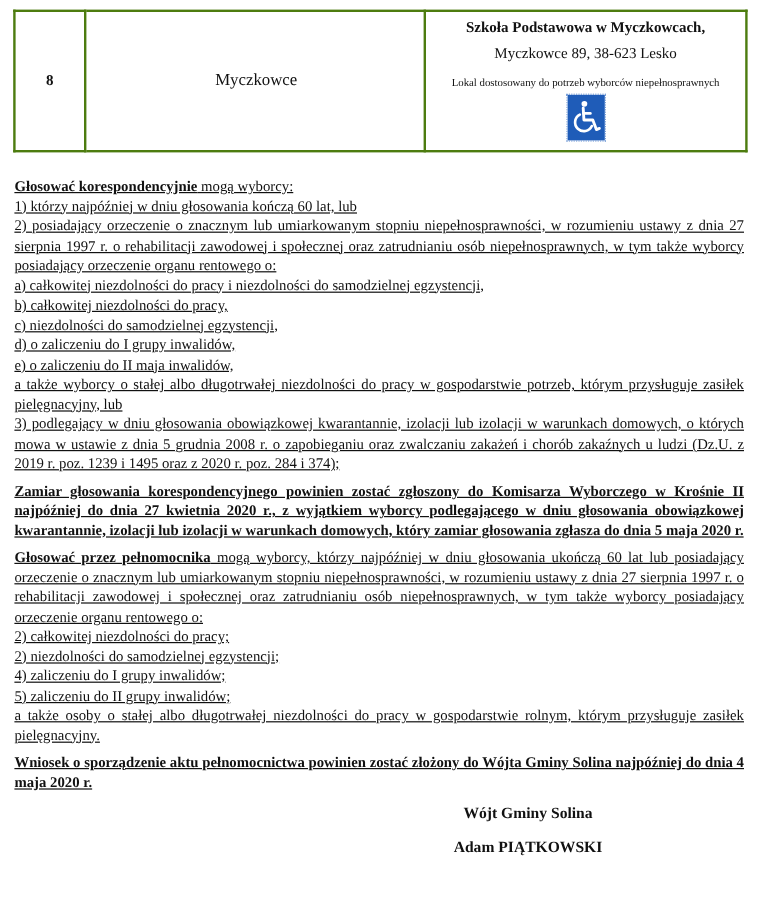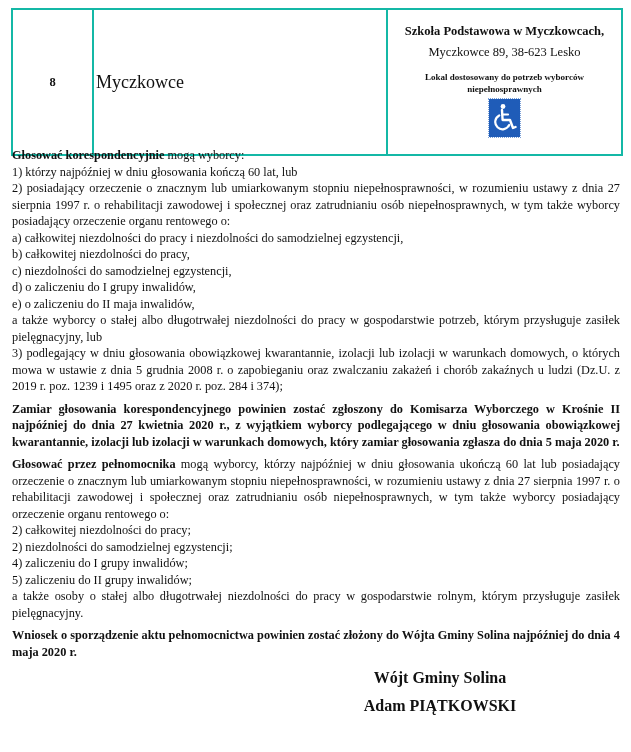--- a/index.html
+++ b/index.html
@@ -22,54 +22,53 @@
       width: 612px;
       height: 119px;
     }
     table.station {
       border-collapse: collapse;
       width: 100%;
       height: 100%;
       table-layout: fixed;
     }
     table.station td {
-      border: 2px solid #14b8a6;
-      padding: 11px;
+      border: 2px solid #4d7c0f;
+      padding: 0;
       vertical-align: middle;
     }
     td.col-num {
       width: 57px;
       text-align: center;
       font-weight: bold;
       font-size: 12.5px;
     }
     td.col-place {
       width: 279px;
-      text-align: left;
-      font-size: 18px;
+      text-align: center;
+      font-size: 14px;
       padding-left: 2px !important;
     }
     td.col-addr {
       text-align: center;
       font-size: 12.5px;
     }
     .addr-line1 {
       font-weight: bold;
       margin-top: 0px;
       line-height: 20px;
     }
     .addr-line2 {
       font-weight: normal;
       line-height: 22px;
     }
     .addr-note {
       font-size: 9px;
       margin-top: 8px;
       line-height: 12px;
-      font-weight: bold;
     }
     .wheelchair {
       display: inline-block;
       width: 31px;
       height: 38px;
       background: #1f5cb8;
       margin-top: 4px;
       margin-bottom: 2px;
       position: relative;
       outline: 1px dotted #7aa0d8;
@@ -84,20 +83,21 @@
       position: absolute;
       left: 12px;
       top: 147px;
       width: 608px;
       font-size: 12.3px;
       line-height: 16.5px;
       text-align: justify;
     }
     .content p {
       margin: 0;
+      text-decoration: underline;
     }
     .content .para {
       margin-bottom: 6px;
     }
     .content .line {
       display: block;
     }
     .bold {
       font-weight: bold;
     }
@@ -107,21 +107,21 @@
       vertical-align: 5px;
     }
 
     .signature {
       position: absolute;
       left: 340px;
       top: 669px;
       width: 200px;
       text-align: center;
       font-weight: bold;
-      font-size: 16px;
+      font-size: 13px;
     }
     .signature .sig-title {
       line-height: 18px;
     }
     .signature .sig-name {
       margin-top: 10px;
       line-height: 18px;
     }
   </style>
 </head>

